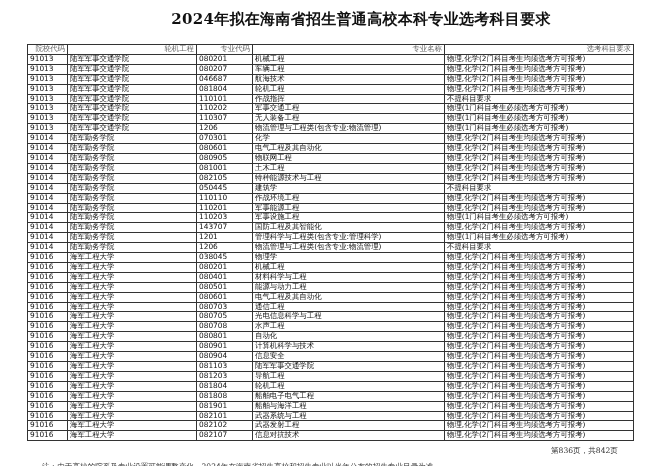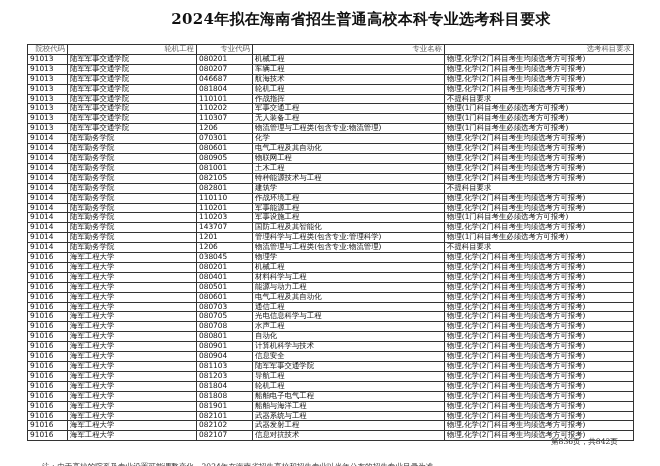--- a/index.html
+++ b/index.html
@@ -4,21 +4,21 @@
 <style>
   html, body { margin:0; padding:0; background:#ffffff; }
   body { width:660px; height:466px; position:relative; overflow:hidden; font-family:"DejaVu Sans","Liberation Sans",sans-serif; color:#111; }
   .title { position:absolute; left:0; top:10px; width:660px; text-align:center; font-family:"DejaVu Serif","Liberation Serif",serif; font-weight:bold; font-size:15px; letter-spacing:0.3px; color:#111;margin-left:31px; }
   table.grid { position:absolute; left:27px; top:44px; width:606px; border-collapse:collapse; table-layout:fixed; border:1px solid #222; }
   table.grid th, table.grid td { border:1px solid #333; height:8.9px; padding:0 2px; font-size:7.4px; line-height:8.9px; white-space:nowrap; overflow:hidden; }
   table.grid th { font-family:"DejaVu Serif","Liberation Serif",serif; font-weight:normal; color:#666; text-align:right; }
   td.c-code { text-align:left; }
   td.c-name, td.c-mcode, td.c-major, td.c-req { text-align:left; }
   .foot-note { position:absolute; left:42px; top:462px; font-family:"DejaVu Serif","Liberation Serif",serif; font-size:7.6px; color:#333; }
-  .foot-page { position:absolute; left:551px; top:437px; font-family:"DejaVu Serif","Liberation Serif",serif; font-size:7.6px; color:#333; }
+  .foot-page { position:absolute; left:551px; top:446px; font-family:"DejaVu Serif","Liberation Serif",serif; font-size:7.6px; color:#333; }
 </style>
 </head>
 <body>
 
 <div class="title">2024年拟在海南省招生普通高校本科专业选考科目要求</div>
 
 <table class="grid">
   <colgroup>
     <col style="width:40px">
     <col style="width:129px">
@@ -123,21 +123,21 @@
       <tr>
         <td class="c-code">91014</td>
         <td class="c-name">陆军勤务学院</td>
         <td class="c-mcode">082105</td>
         <td class="c-major">特种能源技术与工程</td>
         <td class="c-req">物理,化学(2门科目考生均须选考方可报考)</td>
       </tr>
       <tr>
         <td class="c-code">91014</td>
         <td class="c-name">陆军勤务学院</td>
-        <td class="c-mcode">082801</td>
+        <td class="c-mcode">050445</td>
         <td class="c-major">建筑学</td>
         <td class="c-req">不提科目要求</td>
       </tr>
       <tr>
         <td class="c-code">91014</td>
         <td class="c-name">陆军勤务学院</td>
         <td class="c-mcode">110110</td>
         <td class="c-major">作战环境工程</td>
         <td class="c-req">物理,化学(2门科目考生均须选考方可报考)</td>
       </tr>

